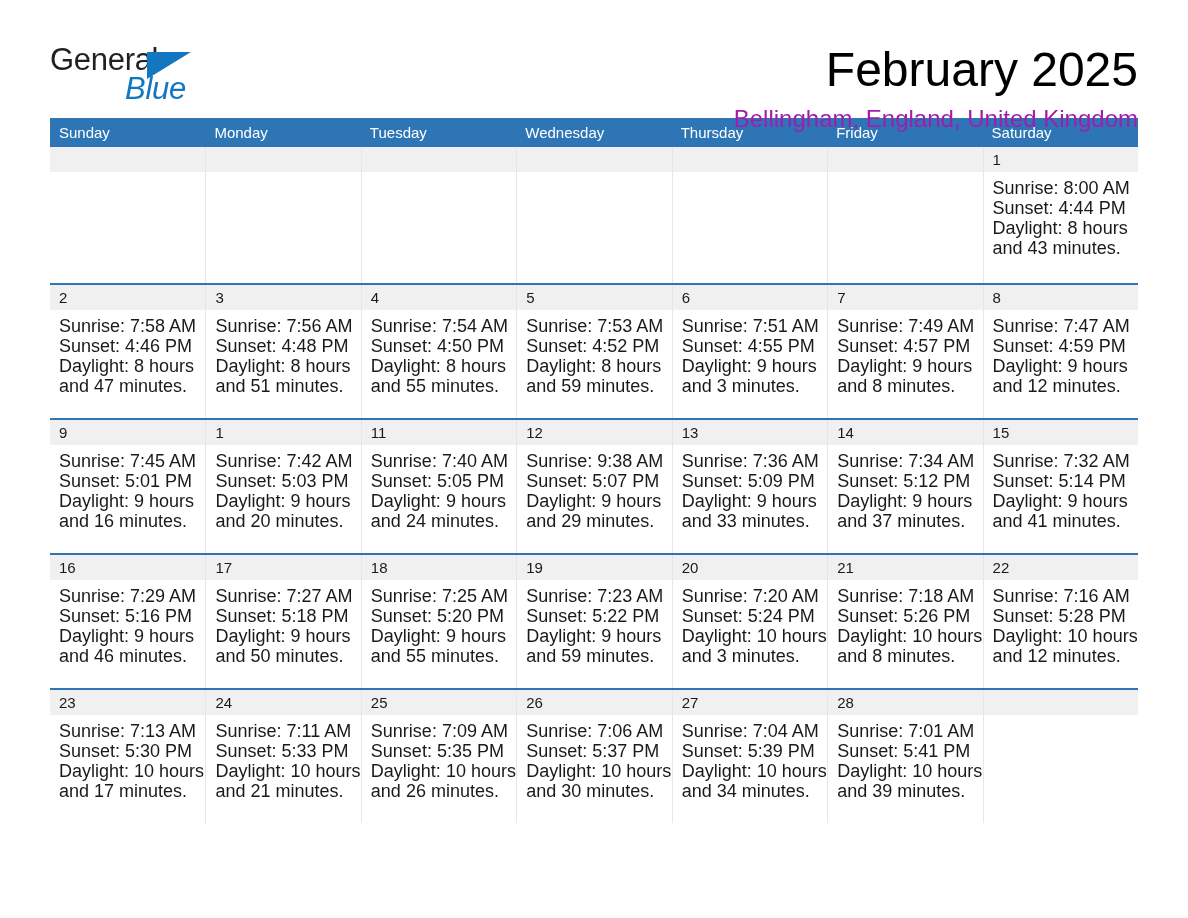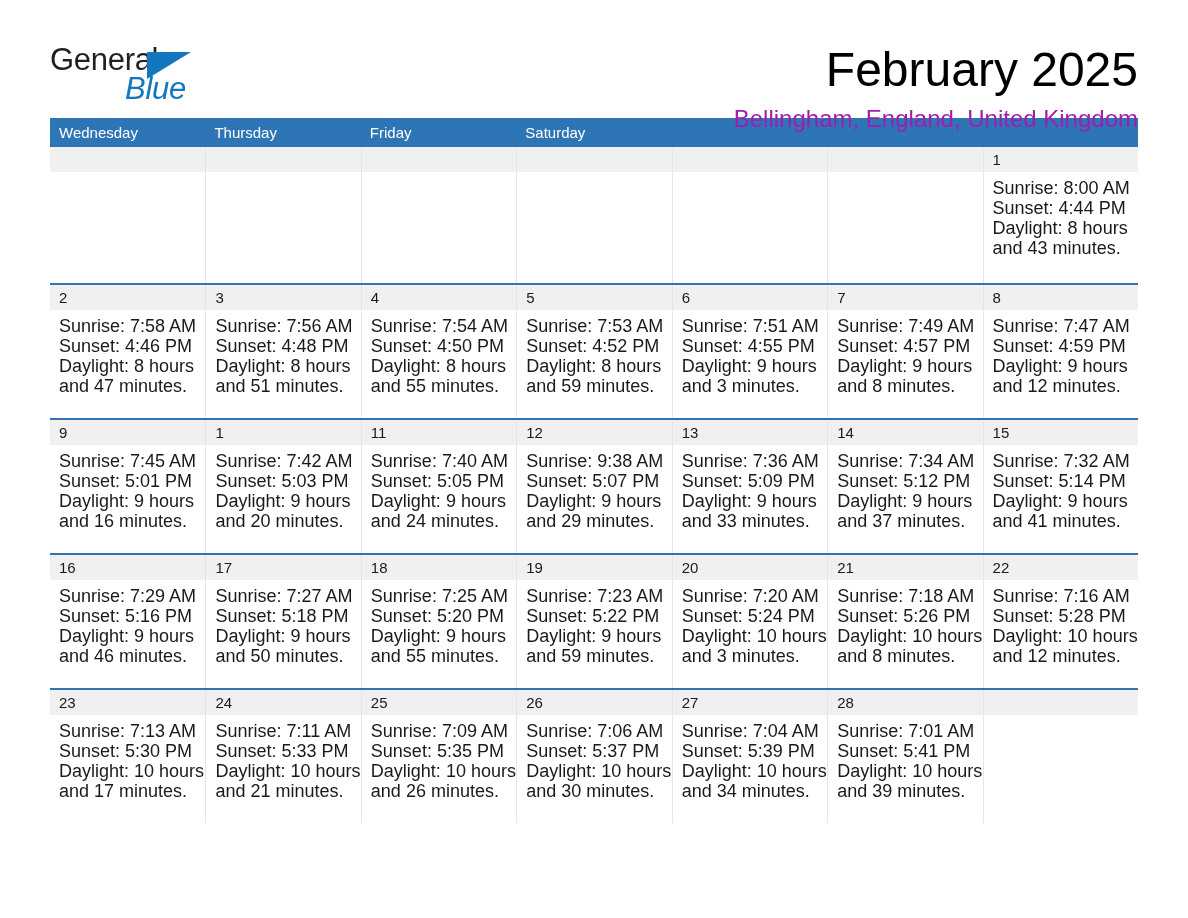--- a/index.html
+++ b/index.html
@@ -162,20 +162,23 @@
 
     <div class="title-wrap">
       <h1 class="cal-title">February 2025</h1>
       <div class="cal-subtitle">Bellingham, England, United Kingdom</div>
     </div>
 
   </div>
 
   <div class="calendar">
     <div class="weekhead" id="weekhead">
+        <div class="dayname">Sunday</div>
+        <div class="dayname">Monday</div>
+        <div class="dayname">Tuesday</div>
         <div class="dayname">Wednesday</div>
         <div class="dayname">Thursday</div>
         <div class="dayname">Friday</div>
         <div class="dayname">Saturday</div>
       </div>
     <div id="weeks">
         <div class="week first">
           <div class="cell empty">
             <div class="daynum-band"><span class="daynum"></span></div>
           </div>

